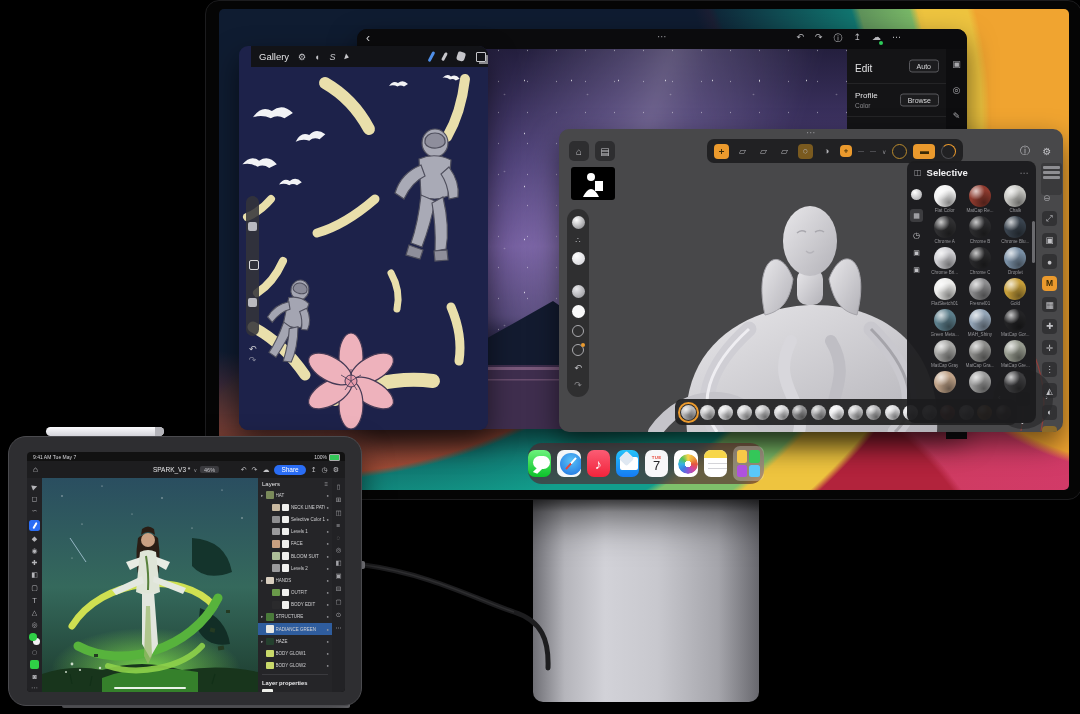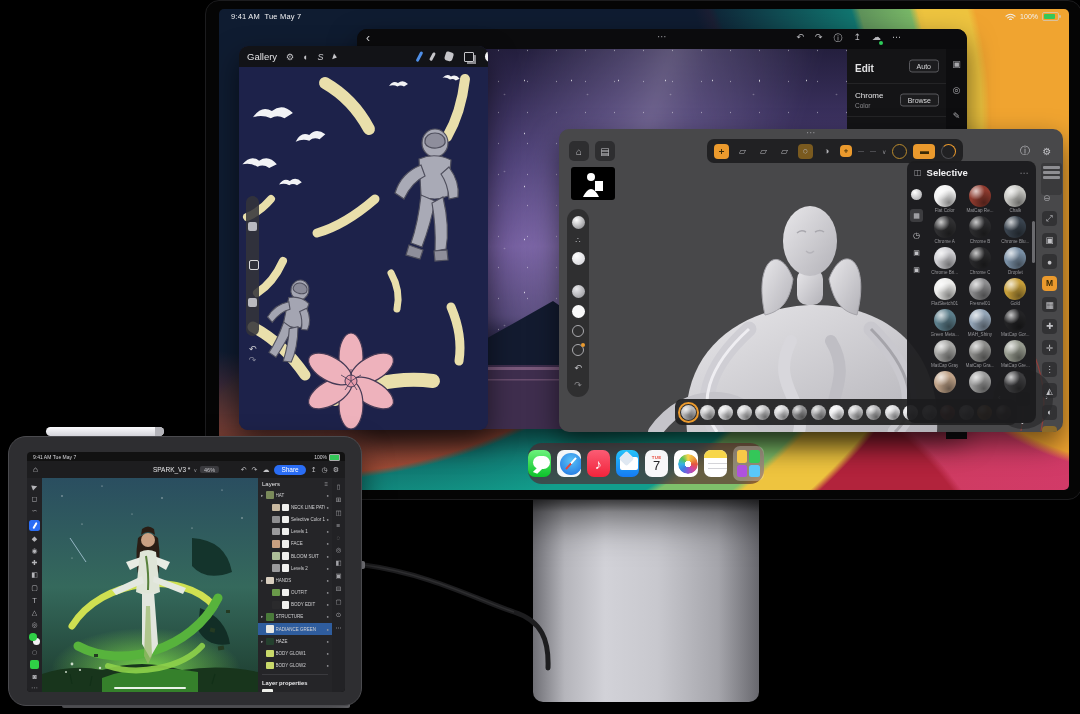--- a/index.html
+++ b/index.html
@@ -55,21 +55,21 @@
       filter:blur(6px);transform:rotate(8deg);}
   .lr-panel{position:absolute;left:490px;top:20px;width:99px;height:380px;background:#141416;color:#e4e4e6;}
   .lr-row{position:relative;padding:7px 8px;border-bottom:1px solid #242426;}
   .lr-btn{position:absolute;right:7px;top:50%;transform:translateY(-50%);border:1px solid #58585c;color:#d9d9db;
           font-size:7px;padding:2px 7px;border-radius:3px;background:#1c1c1e;}
   .lr-rail{position:absolute;left:589px;top:20px;width:21px;height:380px;background:#0d0d0f;
            display:flex;flex-direction:column;align-items:center;padding-top:10px;gap:16px;font-size:9px;color:#a9a9ad;}
 
   
   .pc{left:20px;top:37px;width:249px;height:384px;background:#1d224a;overflow:hidden;border-radius:9px;}
-  .pc-top{position:absolute;left:0;top:0;width:100%;height:21px;background:#121214f0;z-index:5;
+  .pc-top{position:absolute;left:12px;top:0;width:100%;height:21px;background:#121214f0;z-index:5;
           display:flex;align-items:center;padding:0 8px;gap:9px;}
   .pc-gallery{font-size:9.5px;color:#e2e2e4;}
   .pc-ic{font-size:9px;color:#c6c6ca;}
   .pc-right{margin-left:auto;display:flex;align-items:center;gap:11px;}
   .slash{width:2.6px;height:11px;border-radius:2px;background:#c6c6ca;transform:rotate(28deg);}
   .slash.blue{background:#4f8fe8;}
   .eraser{width:8px;height:9px;border-radius:2px 2px 3px 3px;background:#c6c6ca;transform:rotate(18deg);}
   .layersic{width:8px;height:8px;border:1.2px solid #c6c6ca;border-radius:1px;box-shadow:2.5px 2.5px 0 -0.5px #8a8a8e;}
   .colorball{width:11px;height:11px;border-radius:50%;background:#f4f4f6;}
   .cursor-tri{width:0;height:0;border-left:4px solid #c6c6ca;border-top:3px solid transparent;border-bottom:3px solid transparent;transform:rotate(18deg);}
@@ -201,32 +201,20 @@
   <div class="abs kbbar"></div>
   <svg class="abs" style="left:0;top:0;z-index:18" width="1080" height="714">
     <path d="M364 565 C430 574 478 600 514 612 C542 621 549 640 548 668" fill="none" stroke="#1d1d1f" stroke-width="5" stroke-linecap="round"></path>
     <path d="M364 565 C430 574 478 600 514 612" fill="none" stroke="#2e2e30" stroke-width="1.5"></path>
   </svg>
   <div class="abs cable-conn"></div>
 
   <div class="abs bezel">
     <div class="screen">
 
-      <div class="abs ds-status">
-        <div class="left"><span>9:41 AM</span>&nbsp;&nbsp;<span>Tue May 7</span></div>
-        <div class="right">
-          <svg width="11" height="8">
-              <path d="M1 3.2 Q5.5 -0.8 10 3.2 M2.7 4.9 Q5.5 2.5 8.3 4.9 M4.6 6.5 Q5.5 5.7 6.4 6.5" fill="none" stroke="#eee" stroke-width="1.1" stroke-linecap="round"></path>
-            </svg>
-          <span style="font-size:7px">100%</span>
-          <div class="batt">
-              <i></i>
-            </div>
-        </div>
-      </div>
 
       <div class="win lr">
         <div class="lr-top">
           <span class="lr-back">‹</span>
           <span class="handle" style="top:4px">⋯</span>
           <div class="lr-topicons">
             <span>↶</span>
             <span>↷</span>
             <span>ⓘ</span>
             <span>↥</span>
@@ -240,25 +228,25 @@
           <svg width="490" height="380" style="position:absolute;left:0;top:0">
             <path d="M0 292 L60 258 L118 296 L196 252 L262 298 L330 268 L420 304 L490 282 L490 318 L0 318 Z" fill="#131b30"></path>
             <rect x="0" y="316" width="490" height="64" fill="#3f2e4e"></rect>
             <rect x="0" y="318" width="490" height="3" fill="#b483a8" opacity="0.5"></rect>
             <rect x="40" y="330" width="200" height="1.5" fill="#b483a8" opacity="0.35"></rect>
             <rect x="260" y="342" width="180" height="1.5" fill="#a06a96" opacity="0.3"></rect>
           </svg>
         </div>
         <div class="lr-panel">
           <div class="lr-row" style="padding-top:9px">
-            <span style="font-size:10px;font-weight:bold">Edit</span>
+            <span style="font-size:10px;font-weight:normal">Edit</span>
             <span class="lr-btn">Auto</span>
           </div>
           <div class="lr-row">
-            <div style="font-size:8px">Chrome</div>
+            <div style="font-size:8px">Profile</div>
             <div style="font-size:6.5px;color:#8a8a8e;margin-top:2px">Color</div>
             <span class="lr-btn">Browse</span>
           </div>
           <div class="lr-row" style="padding-top:10px;padding-bottom:10px">
             <span style="font-size:7px;color:#9a9a9e">›</span>
             <span style="font-size:8px;margin-left:5px">Light</span>
           </div>
           <div class="lr-row" style="padding-top:10px;padding-bottom:10px">
             <span style="font-size:7px;color:#9a9a9e">∨</span>
             <span style="font-size:8px;margin-left:5px">Color</span>

